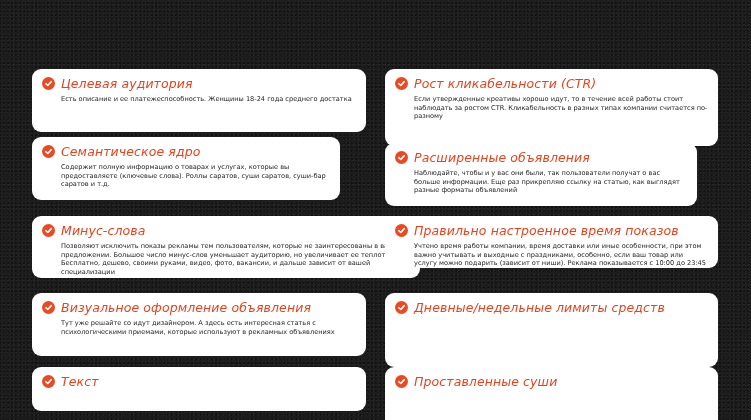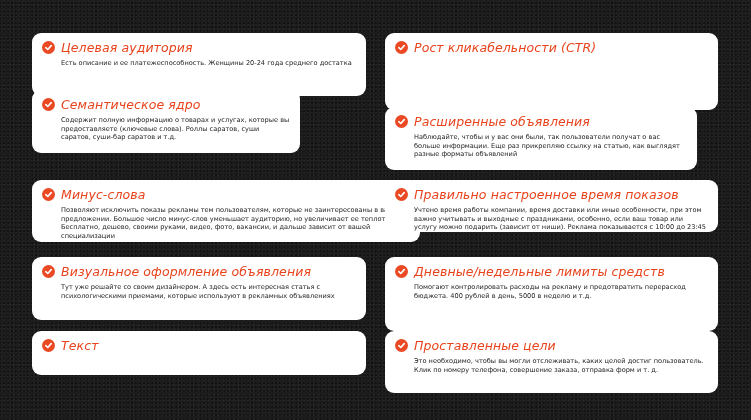--- a/index.html
+++ b/index.html
@@ -19,20 +19,21 @@
       background-size: 3px 3px, 5px 5px, 4px 4px;
       background-position: 0 0, 1px 2px, 2px 1px;
       font-family: "Liberation Sans", sans-serif;
     }
     .card {
       position: absolute;
       background: #ffffff;
       border-radius: 9px;
       box-sizing: border-box;
       padding: 6px 10px 0 10px;
+      margin-top: 36px;
     }
     .card-head {
       display: flex;
       align-items: center;
       height: 16px;
     }
     .check {
       width: 13px;
       height: 13px;
       border-radius: 50%;
@@ -70,24 +71,24 @@
 
 <div class="card" style="left:32px; top:33px; width:334px; height:63px;">
   <div class="card-head">
     <span class="check">
         <svg viewBox="0 0 10 10">
           <path d="M2 5.2 L4.2 7.2 L8 2.9" fill="none" stroke="#fff" stroke-width="1.8" stroke-linecap="round" stroke-linejoin="round"></path>
         </svg>
       </span>
     <span class="title">Целевая аудитория</span>
   </div>
-  <div class="desc">Есть описание и ее платежеспособность. Женщины 20-24 года среднего достатка</div>
+  <div class="desc">Есть описание и ее платежеспособность. Женщины 18-24 года среднего достатка</div>
 </div>
 
-<div class="card" style="left:32px; top:90px; width:268px; height:63px;">
+<div class="card" style="left:32px; top:101px; width:308px; height:63px;">
   <div class="card-head">
     <span class="check">
         <svg viewBox="0 0 10 10">
           <path d="M2 5.2 L4.2 7.2 L8 2.9" fill="none" stroke="#fff" stroke-width="1.8" stroke-linecap="round" stroke-linejoin="round"></path>
         </svg>
       </span>
     <span class="title">Семантическое ядро</span>
   </div>
   <div class="desc">Содержит полную информацию о товарах и услугах, которые вы предоставляете (ключевые слова). Роллы саратов, суши саратов, суши-бар саратов и т.д.</div>
 </div>
@@ -106,21 +107,21 @@
 
 <div class="card" style="left:32px; top:257px; width:334px; height:63px;">
   <div class="card-head">
     <span class="check">
         <svg viewBox="0 0 10 10">
           <path d="M2 5.2 L4.2 7.2 L8 2.9" fill="none" stroke="#fff" stroke-width="1.8" stroke-linecap="round" stroke-linejoin="round"></path>
         </svg>
       </span>
     <span class="title">Визуальное оформление объявления</span>
   </div>
-  <div class="desc">Тут уже решайте со своим дизайнером. А здесь есть интересная статья с психологическими приемами, которые используют в рекламных объявлениях</div>
+  <div class="desc">Тут уже решайте со идут дизайнером. А здесь есть интересная статья с психологическими приемами, которые используют в рекламных объявлениях</div>
 </div>
 
 <div class="card" style="left:32px; top:331px; width:334px; height:44px;">
   <div class="card-head">
     <span class="check">
         <svg viewBox="0 0 10 10">
           <path d="M2 5.2 L4.2 7.2 L8 2.9" fill="none" stroke="#fff" stroke-width="1.8" stroke-linecap="round" stroke-linejoin="round"></path>
         </svg>
       </span>
     <span class="title">Текст</span>
@@ -129,20 +130,21 @@
 
 <div class="card" style="left:385px; top:33px; width:333px; height:77px;">
   <div class="card-head">
     <span class="check">
         <svg viewBox="0 0 10 10">
           <path d="M2 5.2 L4.2 7.2 L8 2.9" fill="none" stroke="#fff" stroke-width="1.8" stroke-linecap="round" stroke-linejoin="round"></path>
         </svg>
       </span>
     <span class="title">Рост кликабельности (CTR)</span>
   </div>
+  <div class="desc">Если утвержденные креативы хорошо идут, то в течение всей работы стоит наблюдать за ростом CTR. Кликабельность в разных типах компании считается по-разному</div>
 </div>
 
 <div class="card" style="left:385px; top:107px; width:312px; height:63px;">
   <div class="card-head">
     <span class="check">
         <svg viewBox="0 0 10 10">
           <path d="M2 5.2 L4.2 7.2 L8 2.9" fill="none" stroke="#fff" stroke-width="1.8" stroke-linecap="round" stroke-linejoin="round"></path>
         </svg>
       </span>
     <span class="title">Расширенные объявления</span>
@@ -164,26 +166,24 @@
 
 <div class="card" style="left:385px; top:257px; width:333px; height:74px;">
   <div class="card-head">
     <span class="check">
         <svg viewBox="0 0 10 10">
           <path d="M2 5.2 L4.2 7.2 L8 2.9" fill="none" stroke="#fff" stroke-width="1.8" stroke-linecap="round" stroke-linejoin="round"></path>
         </svg>
       </span>
     <span class="title">Дневные/недельные лимиты средств</span>
   </div>
-  <div class="desc">Помогают контролировать расходы на рекламу и предотвратить перерасход бюджета. 400 рублей в день, 5000 в неделю и т.д.</div>
 </div>
 
 <div class="card" style="left:385px; top:331px; width:333px; height:62px;">
   <div class="card-head">
     <span class="check">
         <svg viewBox="0 0 10 10">
           <path d="M2 5.2 L4.2 7.2 L8 2.9" fill="none" stroke="#fff" stroke-width="1.8" stroke-linecap="round" stroke-linejoin="round"></path>
         </svg>
       </span>
-    <span class="title">Проставленные цели</span>
+    <span class="title">Проставленные суши</span>
   </div>
-  <div class="desc">Это необходимо, чтобы вы могли отслеживать, каких целей достиг пользователь. Клик по номеру телефона, совершение заказа, отправка форм и т. д.</div>
 </div>
 
 </body></html>

